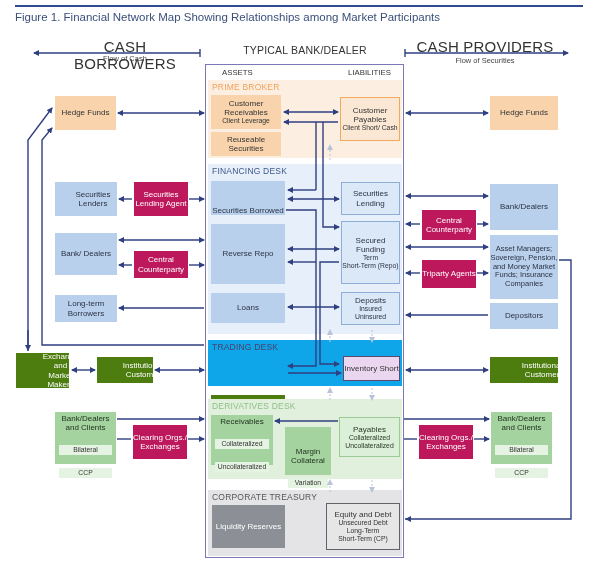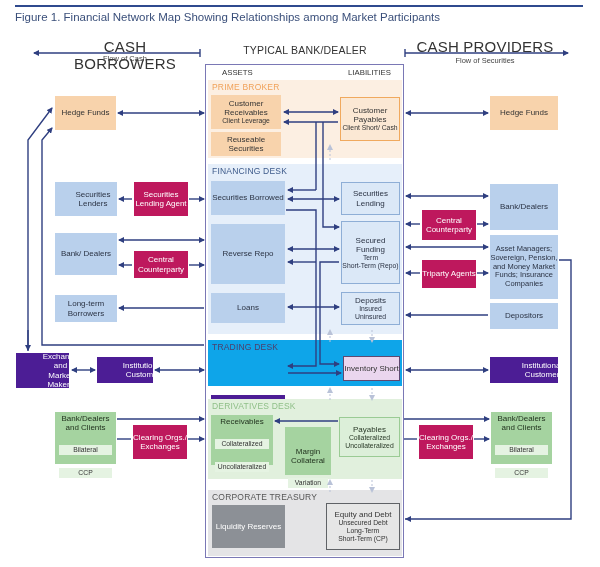--- a/index.html
+++ b/index.html
@@ -9,21 +9,21 @@
   .fig-title{left:15px;top:11px;font-size:11.5px;color:#3a4f7a;white-space:nowrap;}
   .hdr{font-size:15px;color:#333;text-align:center;letter-spacing:0.2px;}
   .sub{font-size:7.5px;color:#444;text-align:center;}
   .box{position:absolute;display:flex;flex-direction:column;align-items:center;justify-content:center;text-align:center;font-size:8px;line-height:1.15;box-sizing:border-box;}
   .small{font-size:6.8px;}
   .orange{background:#f8d3ac;color:#333;}
   .orange-o{background:#fbe8d4;border:1px solid #f0a95e;color:#333;}
   .blue{background:#b9d0ec;color:#2b3344;}
   .blue-o{background:#dbe8f7;border:1px solid #8eaed6;color:#2b3344;}
   .dblue{background:#be185d;color:#fff;}
-  .purple{background:#4c1d95;color:#fff;padding-left:36px;}
+  .purple{background:#4d7c0f;color:#fff;padding-left:36px;}
   .purple-o{background:#ead6ee;border:1px solid #5f4870;color:#333;}
   .green{background:#a5d3a0;color:#22331f;gap:12px;}
   .green-o{background:#dcefd9;border:1px solid #9acb94;color:#2a3a28;}
   .grey{background:#8c9096;color:#fff;}
   .grey-o{background:#e6e6e6;border:1.5px solid #5f6266;color:#333;}
   .pill{background:#e5f3e2;width:88%;margin-top:1px;font-size:6.8px;color:#333;padding:1px 0;}
   .desk{position:absolute;box-sizing:border-box;}
   .desk-label{position:absolute;left:4px;top:2px;font-size:8.5px;letter-spacing:0.2px;}
   svg{position:absolute;left:0;top:0;}
 </style>
@@ -54,21 +54,21 @@
   <span>Reuseable Securities</span>
 </div>
 <div class="box orange-o" style="left:340px;top:97px;width:60px;height:44px;">
   <span>Customer Payables</span>
   <span class="small">Client Short/ Cash</span>
 </div>
 
 <div class="desk" style="left:208px;top:164px;width:194px;height:170px;background:#e6effa;">
   <div class="desk-label" style="color:#3d5a8a;">FINANCING DESK</div>
 </div>
-<div class="box blue" style="left:211px;top:181px;width:74px;height:34px;">
+<div class="box blue" style="left:211px;top:181px;width:74px;height:34px;justify-content:flex-end;">
   <span>Securities Borrowed</span>
 </div>
 <div class="box blue" style="left:211px;top:224px;width:74px;height:60px;">
   <span>Reverse Repo</span>
 </div>
 <div class="box blue" style="left:211px;top:293px;width:74px;height:30px;">
   <span>Loans</span>
 </div>
 <div class="box blue-o" style="left:341px;top:182px;width:59px;height:33px;">
   <span>Securities Lending</span>

